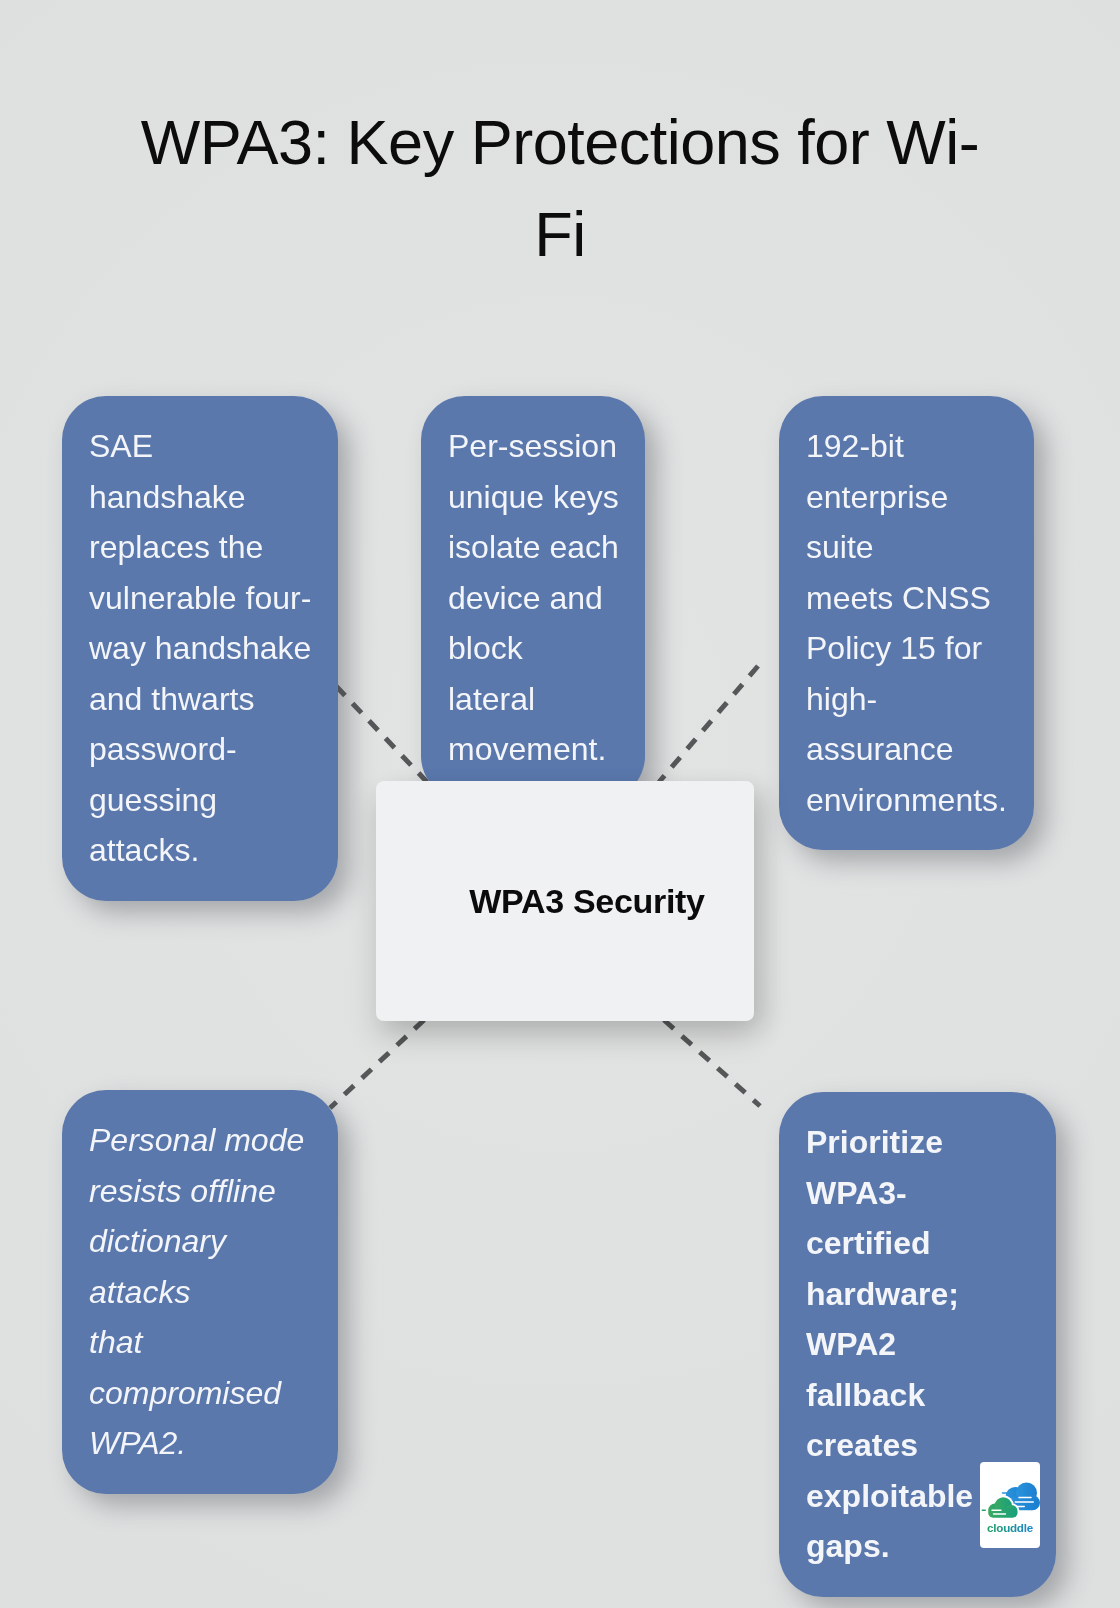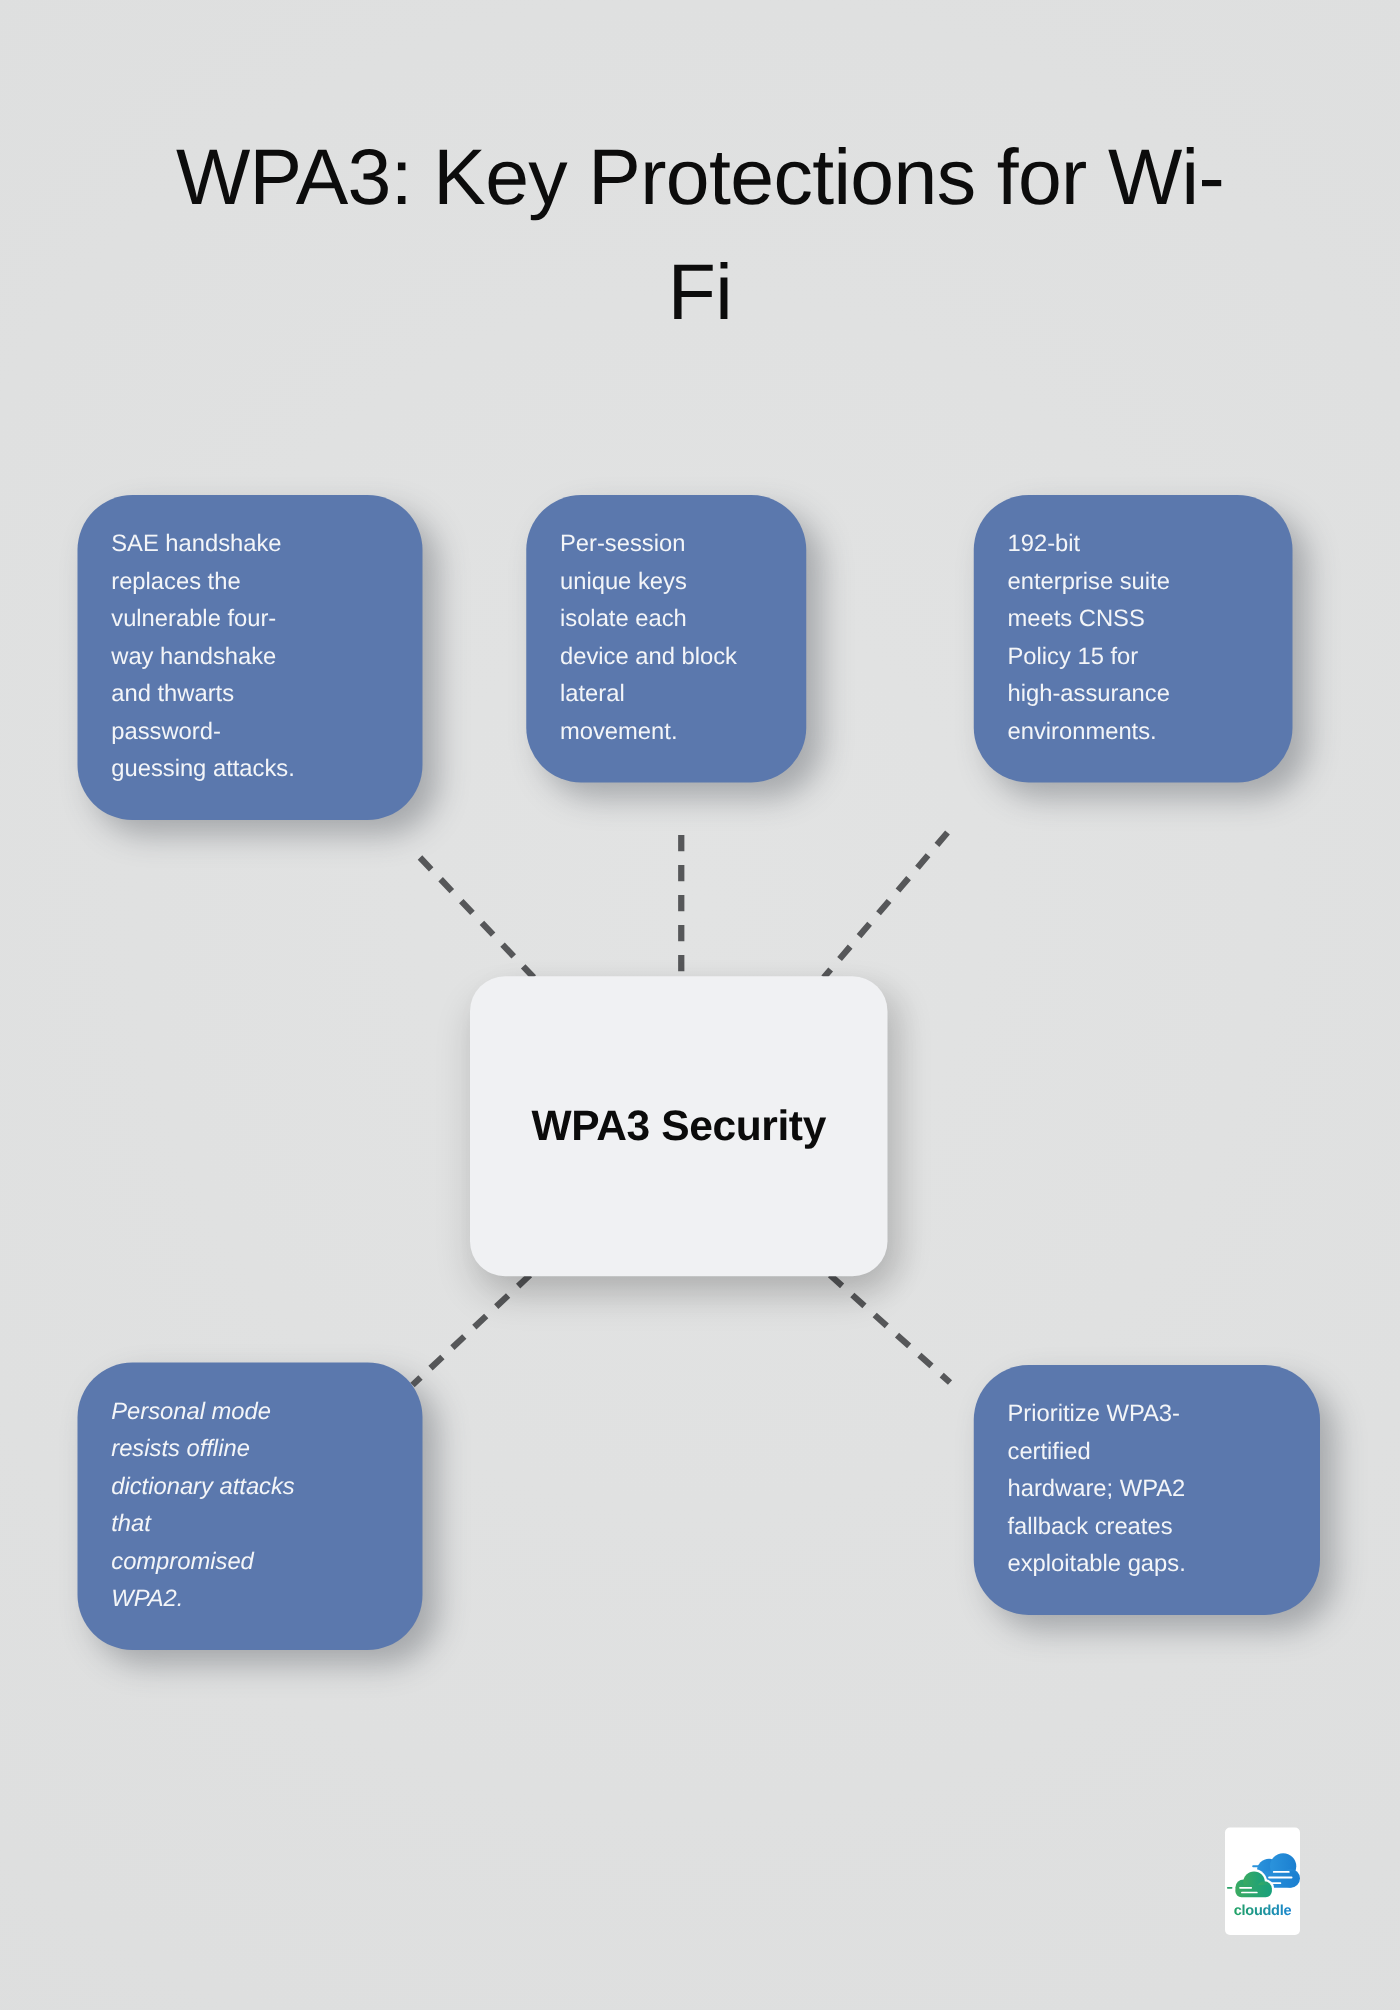--- a/index.html
+++ b/index.html
@@ -18,41 +18,42 @@
     font-weight: 400;
     letter-spacing: -0.5px;
     line-height: 92px;
     color: #0c0c0c;
   }
   .node {
     position: absolute;
     background: #5b78ad;
     color: #f3f5f8;
     border-radius: 44px;
-    font-size: 19px;
+    font-size: 32px;
     line-height: 1.58;
     padding: 25px 22px 25px 27px;
     box-sizing: border-box;
     white-space: pre-line;
     box-shadow: 12px 12px 24px rgba(70, 75, 85, 0.38);
   }
   .node-sae        { left: 62px;  top: 396px;  width: 276px; }
   .node-session    { left: 421px; top: 396px;  width: 224px; }
   .node-enterprise { left: 779px; top: 396px;  width: 255px; }
   .node-personal   { left: 62px;  top: 1090px; width: 276px; font-style: italic; }
-  .node-hardware   { left: 779px; top: 1092px; width: 277px; }
+  .node-hardware   { left: 779px; top: 1092px; width: 277px; font-weight: bold; }
   .center-node {
     position: absolute;
     left: 376px; top: 781px; width: 334px; height: 240px;
     background: #f0f1f3;
-    border-radius: 28px;
+    border-radius: 8px;
     display: flex; align-items: center; justify-content: center;
     font-size: 34px; font-weight: 700; color: #0b0b0b;
     letter-spacing: -0.3px;
     box-shadow: 0 16px 30px rgba(0,0,0,0.14), 14px 8px 24px rgba(0,0,0,0.10);
+    padding-left: 44px;
   }
   .connectors {
     position: absolute; left: 0; top: 0;
     pointer-events: none;
   }
   .connectors line {
     stroke: #565759;
     stroke-width: 5;
     stroke-dasharray: 13 11;
   }

